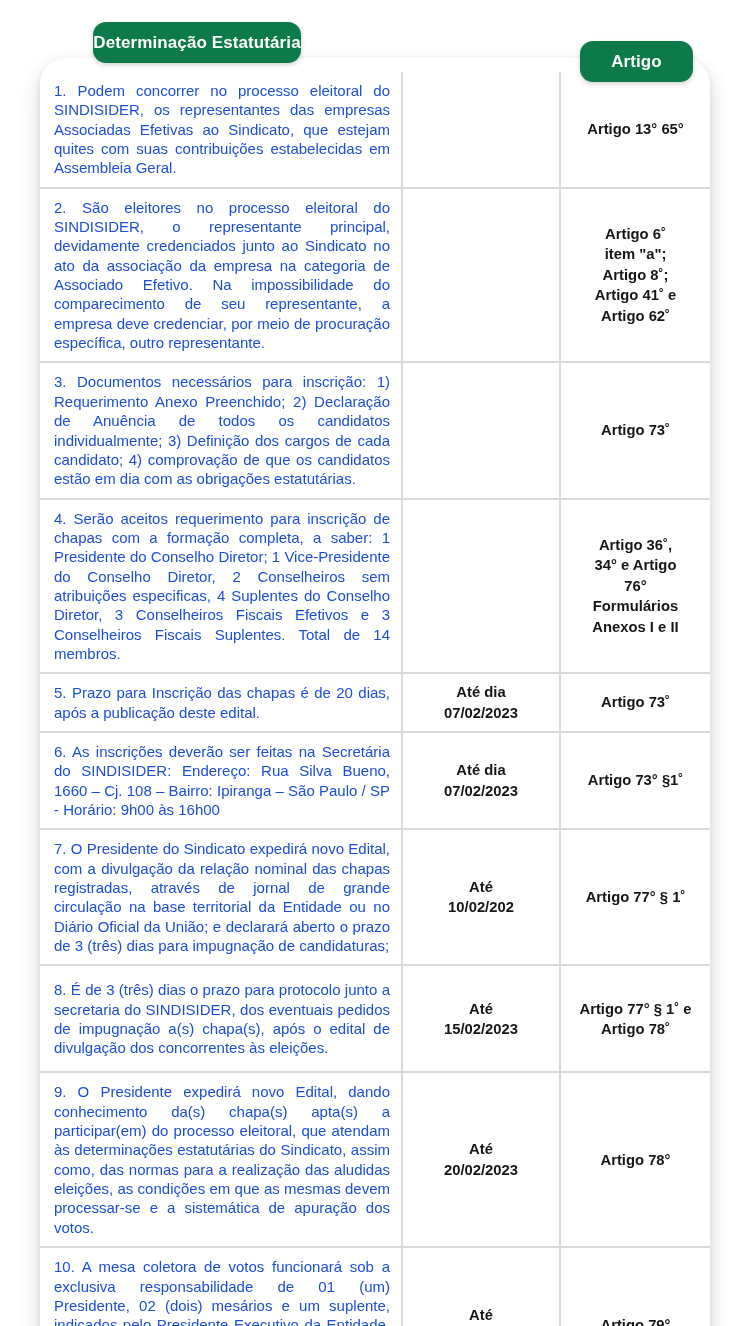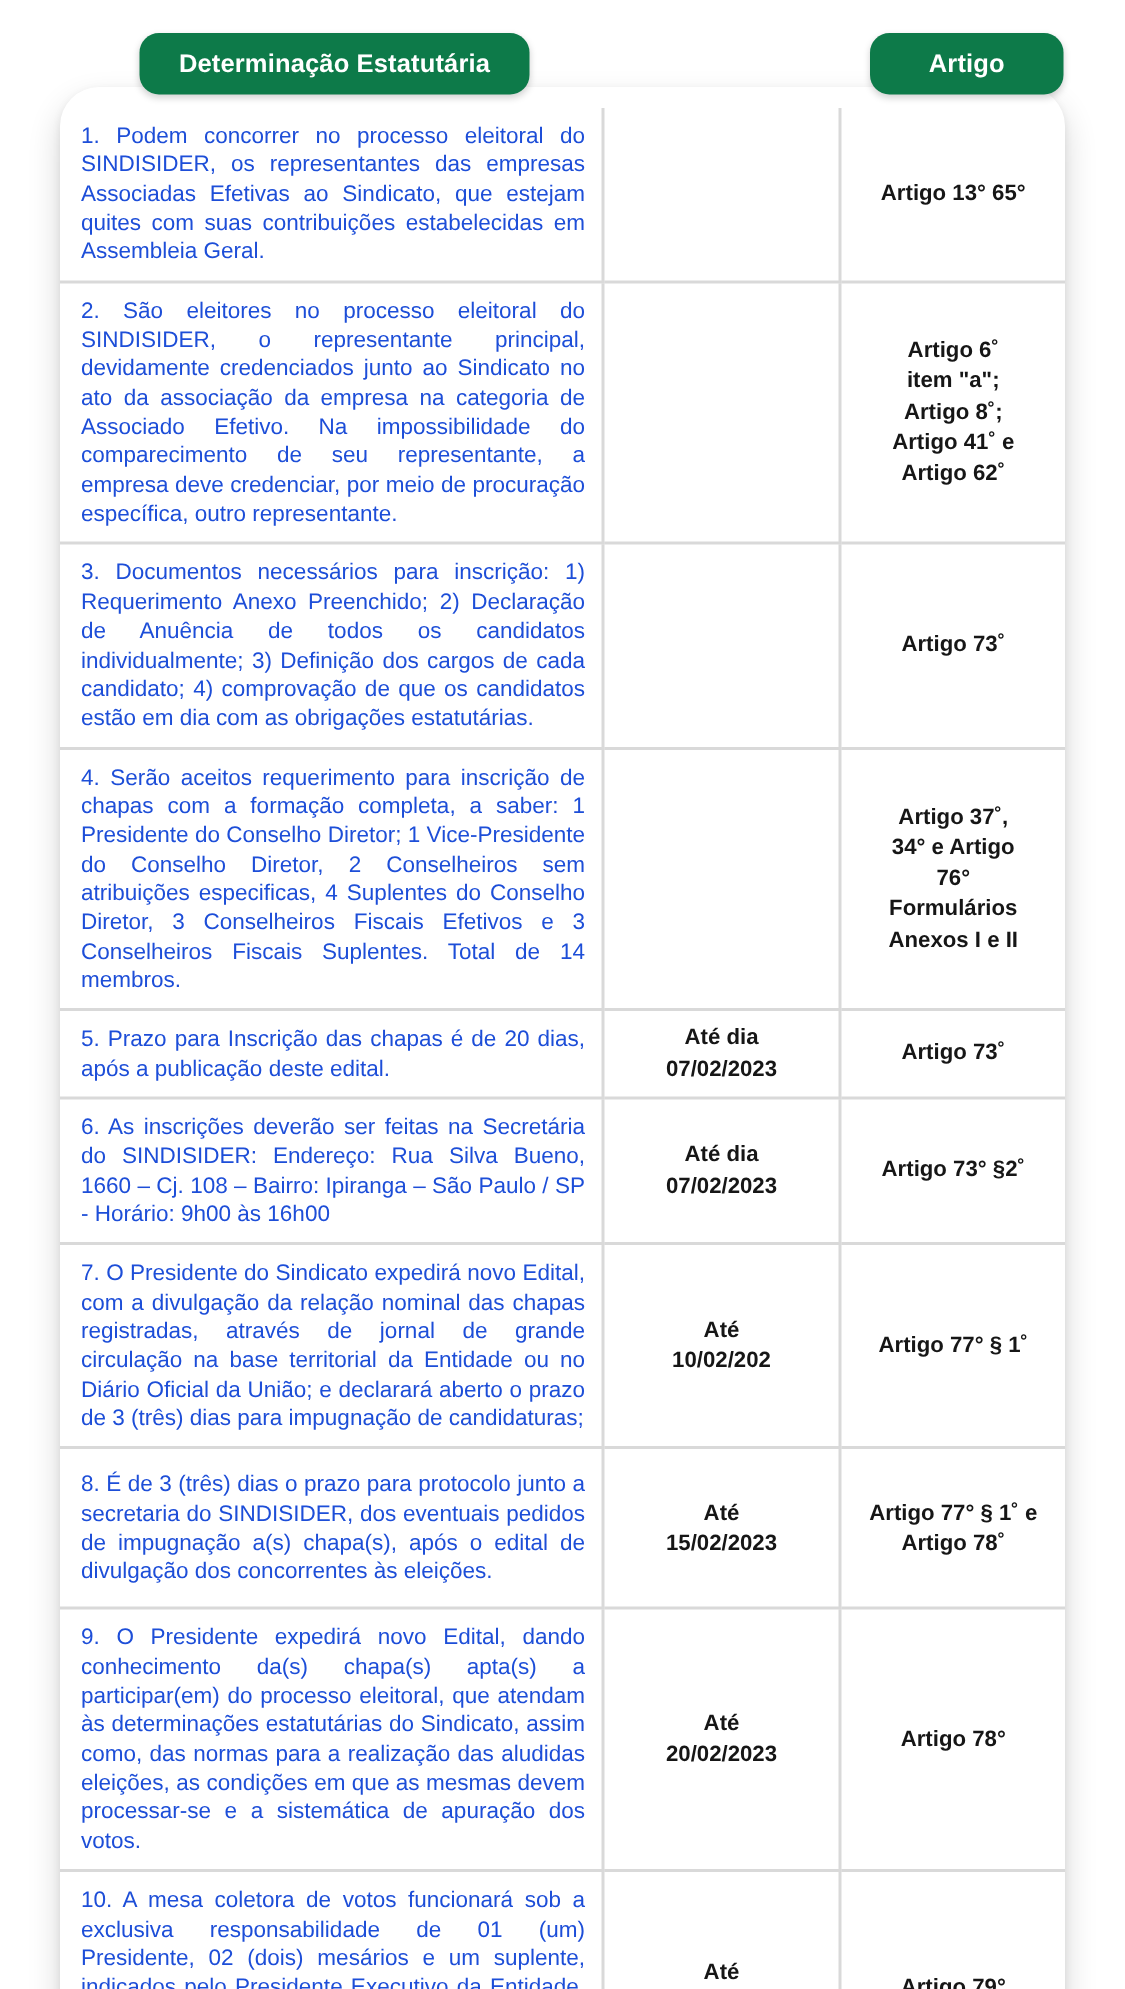--- a/index.html
+++ b/index.html
@@ -21,23 +21,23 @@
     background: var(--green, #0d7a49);
     color: #ffffff;
     border-radius: 13px;
     display: flex; align-items: center; justify-content: center;
     font-weight: bold;
     font-size: 17px;
     letter-spacing: .1px;
     z-index: 3;
     box-shadow: 0 2px 5px rgba(0,0,0,.18);
   }
-  .pill-determinacao { left: 93px;  width: 260px; }
+  .pill-determinacao { left: 93px;  width: 208px; }
   .pill-data         { left: 431px; width: 114px; }
-  .pill-artigo       { left: 580px; width: 129px; }
+  .pill-artigo       { left: 580px; width: 113px; margin-top: 19px; }
 
   
   .card {
     position: absolute;
     left: 40px; top: 58px;
     width: 670px;
     min-height: 1242px;
     background: #ffffff;
     border-radius: 26px;
     box-shadow: 0 10px 22px rgba(0,0,0,.16), 0 2px 6px rgba(0,0,0,.08);
@@ -123,37 +123,37 @@
 Artigo 62˚</td>
         </tr>
         <tr class="r3">
           <td class="c-text">3. Documentos necessários para inscrição: 1) Requerimento Anexo Preenchido; 2) Declaração de Anuência de todos os candidatos individualmente; 3) Definição dos cargos de cada candidato; 4) comprovação de que os candidatos estão em dia com as obrigações estatutárias.</td>
           <td class="c-data"></td>
           <td class="c-art">Artigo 73˚</td>
         </tr>
         <tr class="r4">
           <td class="c-text">4. Serão aceitos requerimento para inscrição de chapas com a formação completa, a saber: 1 Presidente do Conselho Diretor; 1 Vice-Presidente do Conselho Diretor, 2 Conselheiros sem atribuições especificas, 4 Suplentes do Conselho Diretor, 3 Conselheiros Fiscais Efetivos e 3 Conselheiros Fiscais Suplentes. Total de 14 membros.</td>
           <td class="c-data"></td>
-          <td class="c-art">Artigo 37˚,
+          <td class="c-art">Artigo 36˚,
 34° e Artigo
 76°
 Formulários
 Anexos I e II</td>
         </tr>
         <tr class="r5">
           <td class="c-text">5. Prazo para Inscrição das chapas é de 20 dias, após a publicação deste edital.</td>
           <td class="c-data">Até dia
 07/02/2023</td>
           <td class="c-art">Artigo 73˚</td>
         </tr>
         <tr class="r6">
           <td class="c-text">6. As inscrições deverão ser feitas na Secretária do SINDISIDER: Endereço: Rua Silva Bueno, 1660 – Cj. 108 – Bairro: Ipiranga – São Paulo / SP - Horário: 9h00 às 16h00</td>
           <td class="c-data">Até dia
 07/02/2023</td>
-          <td class="c-art">Artigo 73° §2˚</td>
+          <td class="c-art">Artigo 73° §1˚</td>
         </tr>
         <tr class="r7">
           <td class="c-text">7. O Presidente do Sindicato expedirá novo Edital, com a divulgação da relação nominal das chapas registradas, através de jornal de grande circulação na base territorial da Entidade ou no Diário Oficial da União; e declarará aberto o prazo de 3 (três) dias para impugnação de candidaturas;</td>
           <td class="c-data">Até
 10/02/202</td>
           <td class="c-art">Artigo 77° § 1˚</td>
         </tr>
         <tr class="r8">
           <td class="c-text">8. É de 3 (três) dias o prazo para protocolo junto a secretaria do SINDISIDER, dos eventuais pedidos de impugnação a(s) chapa(s), após o edital de divulgação dos concorrentes às eleições.</td>
           <td class="c-data">Até

